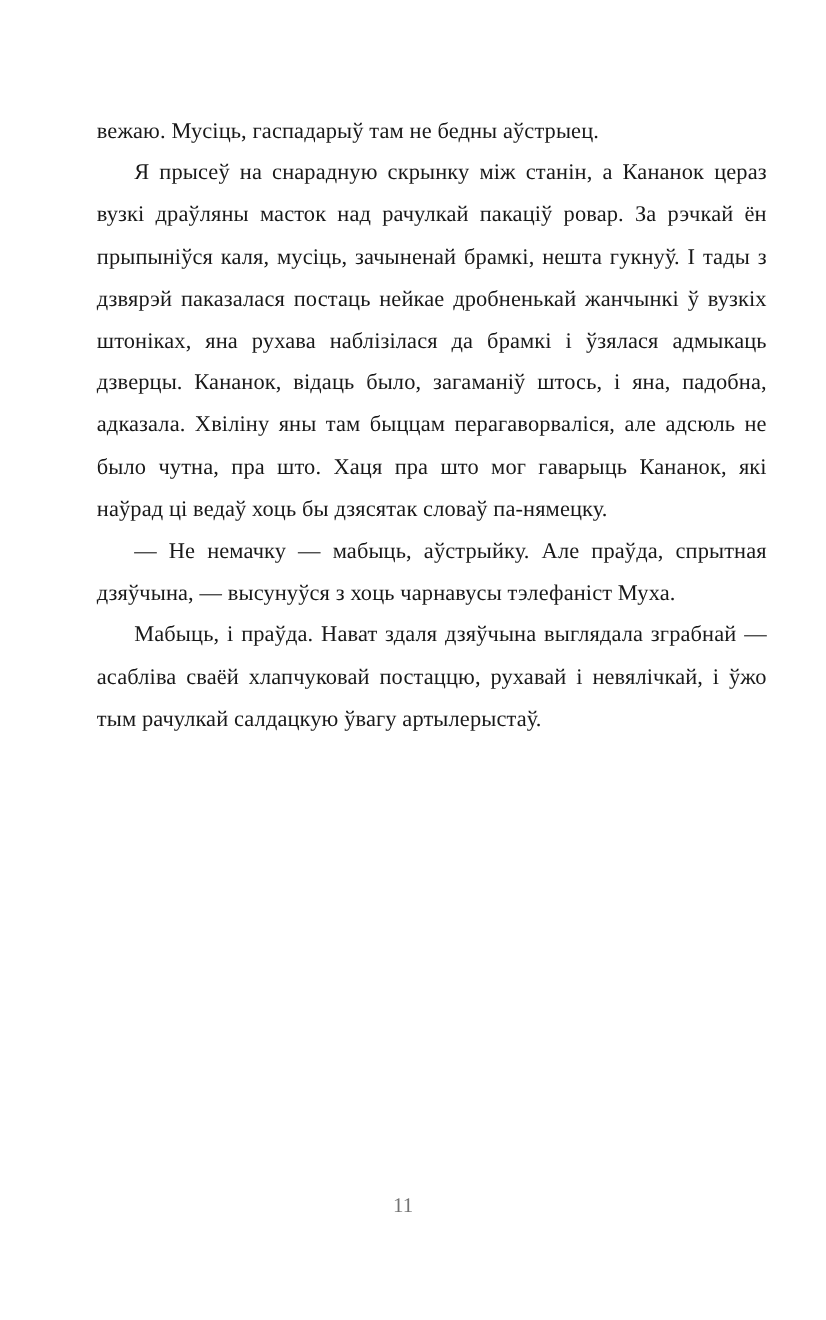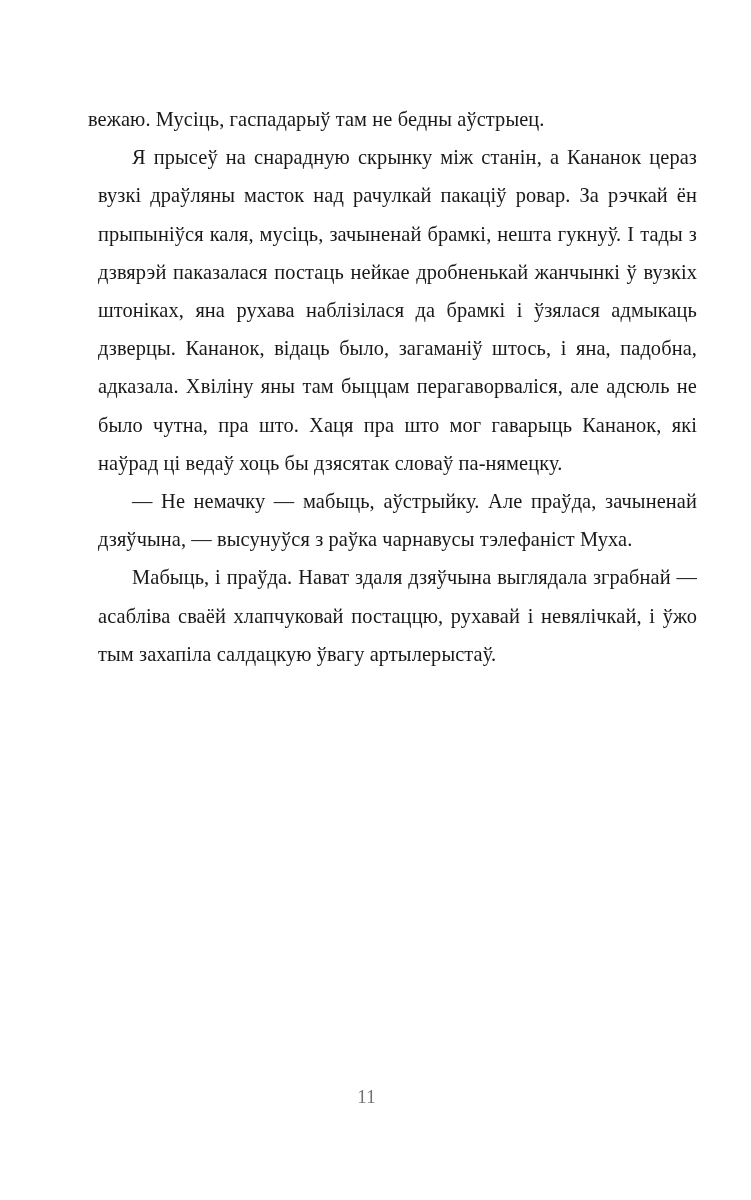--- a/index.html
+++ b/index.html
@@ -31,21 +31,20 @@
     text-justify: inter-word;
     color: #181818;
     letter-spacing: 0.1px;
   }
   .para {
     margin: 0;
     text-indent: 0;
   }
   .para.indented {
     text-indent: 34px;
-    margin-left: 10px;
   }
   .para + .para {
     margin-top: 0;
   }
   .page-number {
     position: absolute;
     left: 0;
     right: 0;
     top: 1086px;
     text-align: center;
@@ -54,17 +53,17 @@
     font-family: "Liberation Serif", "DejaVu Serif", serif;
   }
 </style>
 </head>
 <body>
 
 <div class="page">
   <div class="body-text">
     <p class="para">вежаю. Мусіць, гаспадарыў там не бедны аўстрыец.</p>
     <p class="para indented">Я прысеў на снарадную скрынку між станін, а Кананок цераз вузкі драўляны масток над рачулкай пакаціў ровар. За рэчкай ён прыпыніўся каля, мусіць, зачыненай брамкі, нешта гукнуў. І тады з дзвярэй паказалася постаць нейкае дробненькай жанчынкі ў вузкіх штоніках, яна рухава наблізілася да брамкі і ўзялася адмыкаць дзверцы. Кананок, відаць было, загаманіў штось, і яна, падобна, адказала. Хвіліну яны там быццам перагаворваліся, але адсюль не было чутна, пра што. Хаця пра што мог гаварыць Кананок, які наўрад ці ведаў хоць бы дзясятак словаў па-нямецку.</p>
-    <p class="para indented">— Не немачку — мабыць, аўстрыйку. Але праўда, зачыненай дзяўчына, — высунуўся з раўка чарнавусы тэлефаніст Муха.</p>
-    <p class="para indented">Мабыць, і праўда. Нават здаля дзяўчына выглядала зграбнай — асабліва сваёй хлапчуковай постаццю, рухавай і невялічкай, і ўжо тым захапіла салдацкую ўвагу артылерыстаў.</p>
+    <p class="para indented">— Не немачку — мабыць, аўстрыйку. Але праўда, спрытная дзяўчына, — высунуўся з хоць чарнавусы тэлефаніст Муха.</p>
+    <p class="para indented">Мабыць, і праўда. Нават здаля дзяўчына выглядала зграбнай — асабліва сваёй хлапчуковай постаццю, рухавай і невялічкай, і ўжо тым рачулкай салдацкую ўвагу артылерыстаў.</p>
   </div>
   <div class="page-number">11</div>
 </div>
 
 </body></html>

